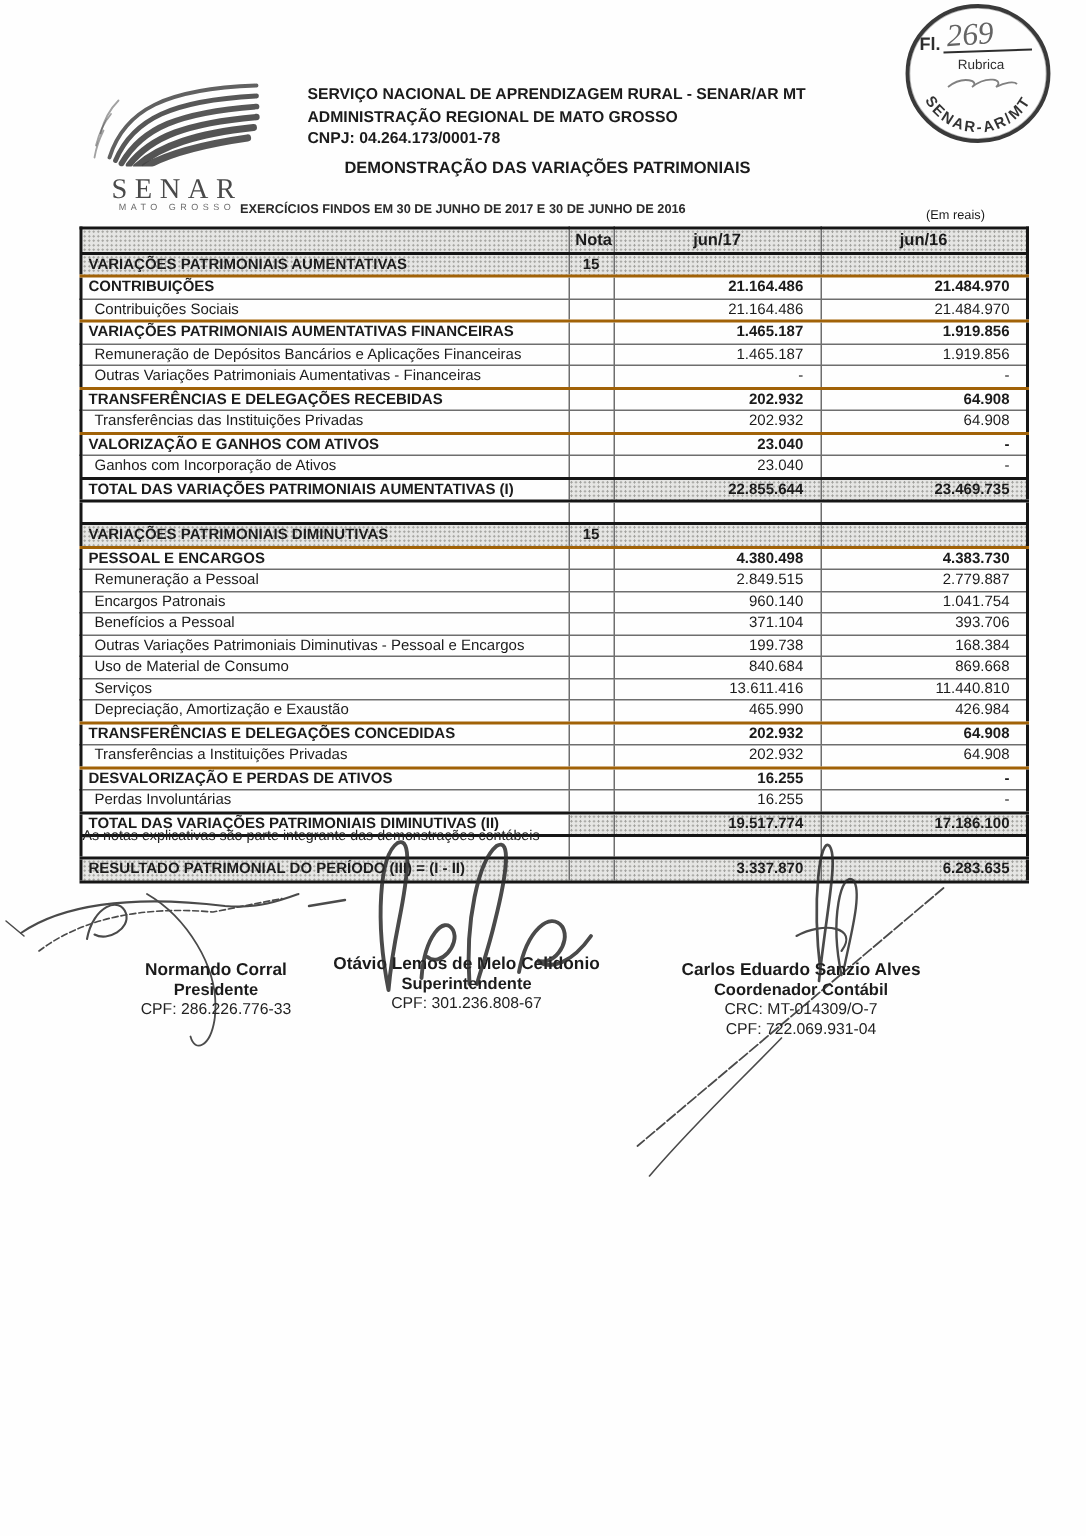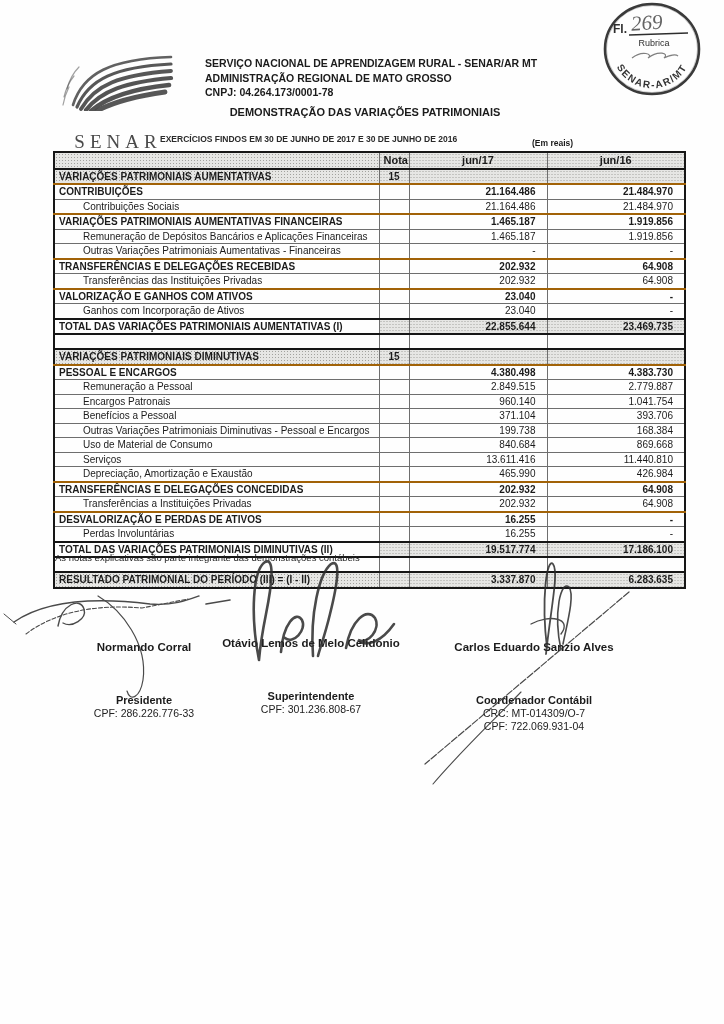--- a/index.html
+++ b/index.html
@@ -4,26 +4,26 @@
 <style>
   html,body{margin:0;padding:0;background:#ffffff;}
   .page{
     position:relative;width:724px;height:1024px;overflow:hidden;
     background:#fefefe;color:#1b1b1b;
     font-family:"Liberation Sans",sans-serif;
     -webkit-font-smoothing:antialiased;
   }
   
   .logo{position:absolute;left:58px;top:55px;width:120px;height:88px;text-align:center;}
-  .logo-word{font-family:"Liberation Serif",serif;font-size:19px;letter-spacing:5px;color:#4a4a4a;line-height:18px;margin-top:18px;}
+  .logo-word{font-family:"Liberation Serif",serif;font-size:19px;letter-spacing:5px;color:#4a4a4a;line-height:18px;margin-top:2px;}
   .logo-sub{font-size:6px;letter-spacing:3px;color:#6b6b6b;line-height:7px;}
   .org-block{position:absolute;left:205px;top:56px;font-weight:bold;font-size:10.5px;line-height:14.5px;}
   .doc-title{position:absolute;left:160px;top:106px;width:410px;text-align:center;font-weight:bold;font-size:11px;}
   .doc-subtitle{position:absolute;left:160px;top:134px;width:410px;text-align:left;font-weight:bold;font-size:8.5px;color:#2a2a2a;}
-  .em-reais{position:absolute;left:532px;top:138px;width:146px;text-align:left;font-weight:bold;font-size:8.5px;}
+  .em-reais{position:absolute;left:564px;top:138px;width:146px;text-align:center;font-weight:normal;font-size:8.5px;}
   
   .stamp{position:absolute;left:598px;top:0px;width:108px;height:102px;}
   
   .dvp-table{position:absolute;left:53px;top:151px;width:631px;border-collapse:collapse;table-layout:fixed;}
   .dvp-table th,.dvp-table td{
     border:1px solid #6e6e6e;font-size:10px;line-height:11.5px;
     padding:1px 4px;vertical-align:middle;overflow:hidden;white-space:nowrap;
   }
   .dvp-table{border:2px solid #161616;}
   .dvp-table th{font-weight:bold;font-size:11px;padding:1.5px 4px;margin-top:33px;}
@@ -31,32 +31,32 @@
   .grain{
     background-color:#e6e6e4;
     background-image:radial-gradient(#a2a29e 0.7px, rgba(0,0,0,0) 0.8px);
     background-size:3px 3px;
   }
   td.lbl{text-align:left;margin-left:32px;}
   td.num{text-align:right;padding-right:11px;}
   td.nota{text-align:center;font-weight:bold;}
   tr.r-section td{font-weight:bold;border-top:2px solid #161616;}
   tr.r-bold td{font-weight:bold;border-top:2px solid #a16207;}
-  tr.r-sub td.lbl{padding-left:28px;}
+  tr.r-sub td.lbl{padding-left:8px;}
   tr.r-total td{font-weight:bold;border-top:2px solid #161616;border-bottom:2px solid #161616;}
   tr.r-result td{font-weight:bold;border-top:2px solid #161616;border-bottom:2px solid #161616;}
   tr.r-spacer td{height:11px;}
   .footnote{position:absolute;left:55px;top:552px;font-size:9.5px;color:#222;}
   
   .sig-block{position:absolute;text-align:center;}
   .sig-1{left:53px;top:640px;width:182px;}
   .sig-2{left:212px;top:636px;width:198px;}
   .sig-3{left:443px;top:640px;width:182px;}
   .sig-name{font-weight:bold;font-size:11.5px;line-height:14px;}
-  .sig-role{font-weight:bold;font-size:11px;line-height:13px;margin-top:40px;}
+  .sig-role{font-weight:bold;font-size:11px;line-height:13px;}
   .sig-line{font-size:10.5px;line-height:13px;color:#222;}
   .sig-ink{position:absolute;left:0;top:552px;width:724px;height:260px;pointer-events:none;}
 </style>
 </head>
 <body>
 
 <div class="page">
 
   <div class="logo">
     <svg width="118" height="56" viewBox="0 0 118 56">

